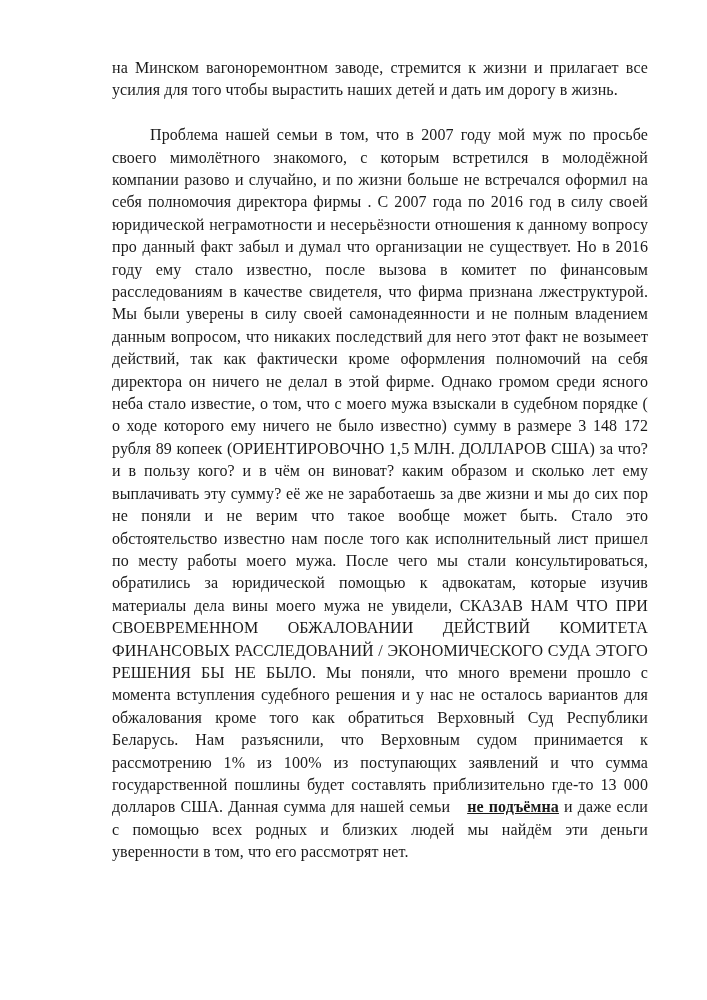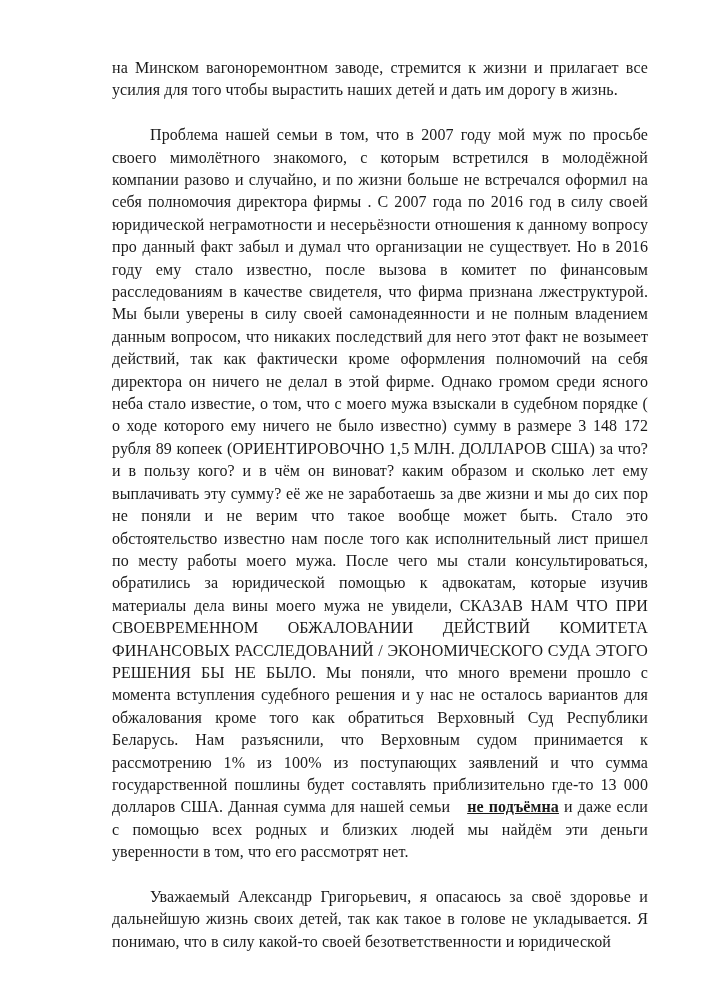--- a/index.html
+++ b/index.html
@@ -45,16 +45,15 @@
 </head>
 <body>
 
 <div class="page">
   <div class="text-block">
 
     <p class="para continuation"><span>на Минском вагоноремонтном заводе, стремится к жизни и прилагает все усилия для того чтобы вырастить наших детей и дать им дорогу в жизнь.</span></p>
 
     <p class="para"><span>Проблема нашей семьи в том, что  в 2007 году мой муж по просьбе своего мимолётного знакомого, с которым встретился в молодёжной компании разово и случайно, и по жизни больше не встречался оформил на себя полномочия директора фирмы . С 2007 года по 2016 год в силу своей юридической неграмотности и несерьёзности отношения к данному вопросу про данный факт забыл и думал что организации не существует. Но в 2016 году ему стало известно, после вызова в комитет по финансовым расследованиям в качестве свидетеля,  что фирма признана лжеструктурой. Мы были уверены в силу своей самонадеянности и не полным владением данным вопросом, что никаких последствий для него этот факт не возымеет действий, так как фактически кроме оформления полномочий на себя директора он ничего не делал в этой фирме. Однако громом среди ясного неба стало известие, о том, что с моего мужа  взыскали  в судебном порядке ( о ходе которого ему ничего не было известно) сумму в размере  3 148 172 рубля 89 копеек (ОРИЕНТИРОВОЧНО 1,5 МЛН. ДОЛЛАРОВ США) за что? и в пользу кого? и в чём он виноват? каким образом и сколько лет ему выплачивать эту сумму? её же не заработаешь за две жизни  и мы до сих пор не поняли и не верим что такое вообще может быть.  Стало это обстоятельство известно нам после того как исполнительный лист пришел по месту работы моего мужа. После чего мы стали консультироваться, обратились за юридической помощью к адвокатам, которые изучив материалы дела вины моего мужа не увидели, СКАЗАВ НАМ ЧТО ПРИ СВОЕВРЕМЕННОМ ОБЖАЛОВАНИИ ДЕЙСТВИЙ КОМИТЕТА ФИНАНСОВЫХ РАССЛЕДОВАНИЙ / ЭКОНОМИЧЕСКОГО СУДА ЭТОГО РЕШЕНИЯ БЫ НЕ БЫЛО. Мы  поняли, что много времени прошло с момента вступления  судебного решения и у нас не осталось вариантов для обжалования кроме того как обратиться Верховный Суд Республики Беларусь. Нам разъяснили, что Верховным судом принимается к рассмотрению 1% из 100%  из поступающих заявлений и что сумма государственной пошлины будет составлять приблизительно где-то 13 000 долларов США. Данная сумма для нашей семьи </span><span class="emph">не подъёмна</span><span> и даже если с помощью всех родных и близких людей мы найдём эти деньги уверенности в том, что его рассмотрят нет.</span></p>
 
-    <p class="para"><span>Уважаемый Александр Григорьевич, я опасаюсь за своё здоровье  и дальнейшую жизнь своих детей, так как такое в голове не укладывается. Я понимаю, что в силу какой-то своей безответственности и  юридической</span></p>
 
   </div>
 </div>
 
 </body></html>

